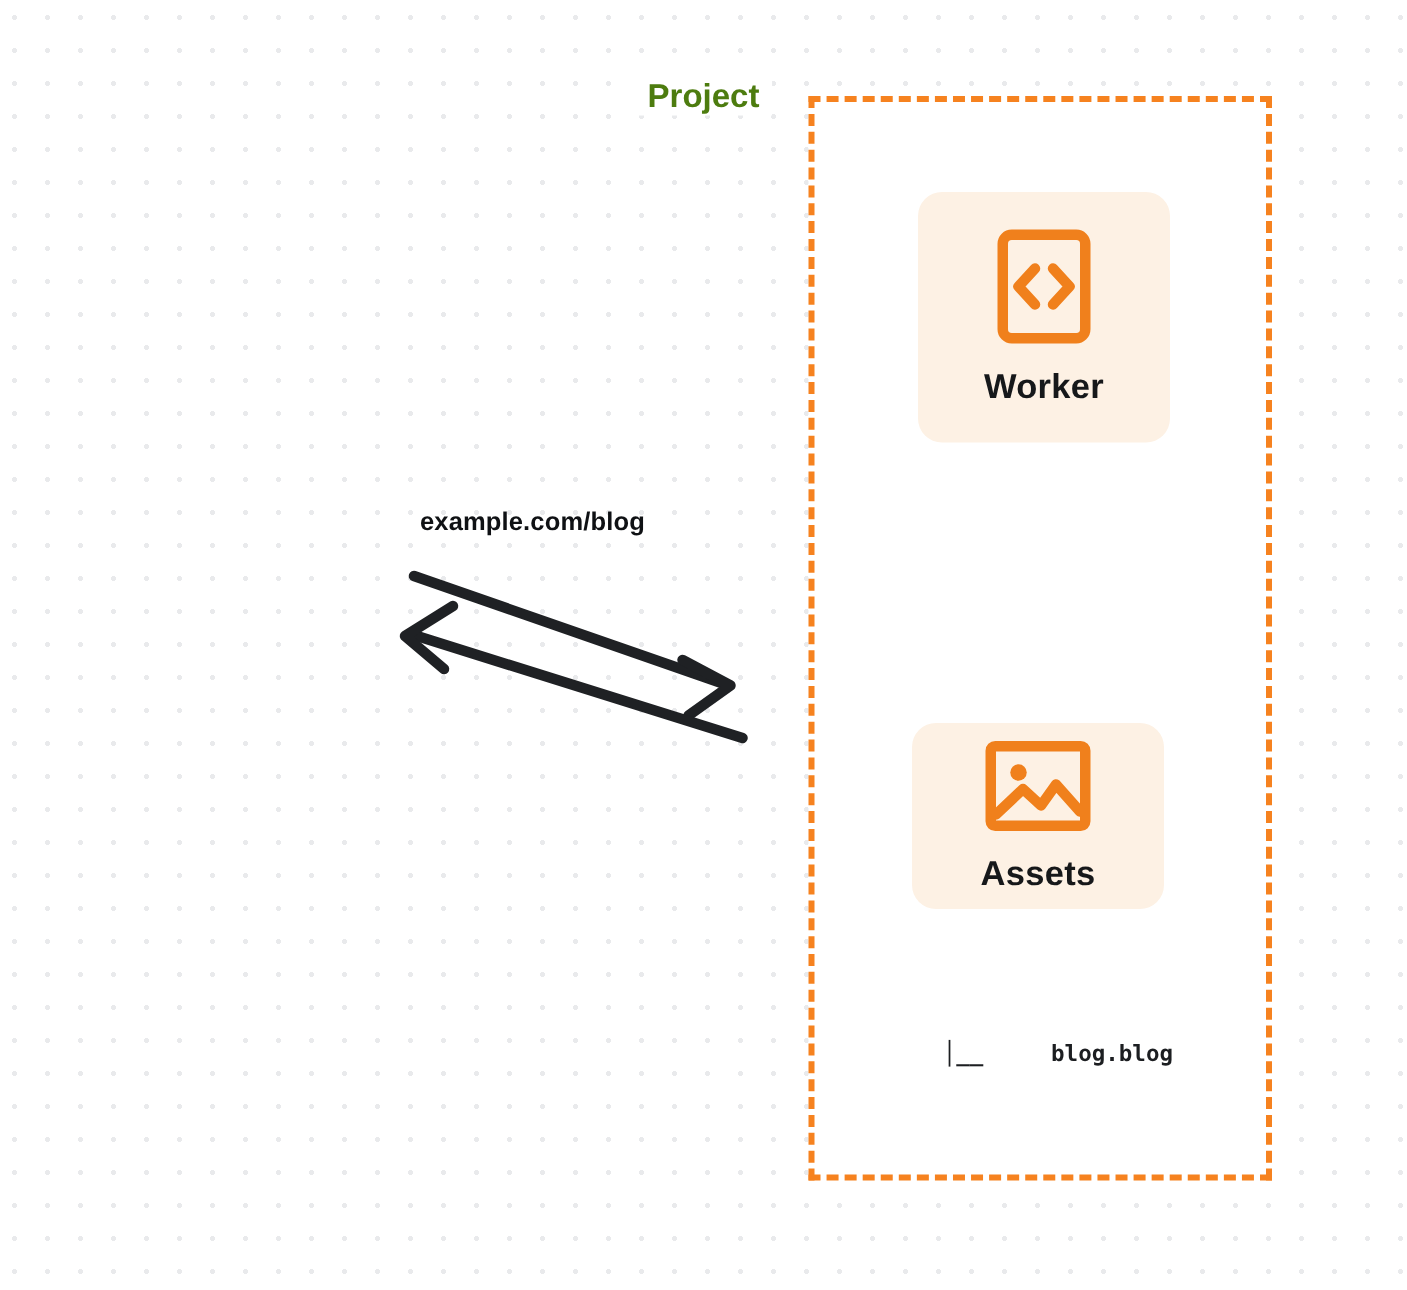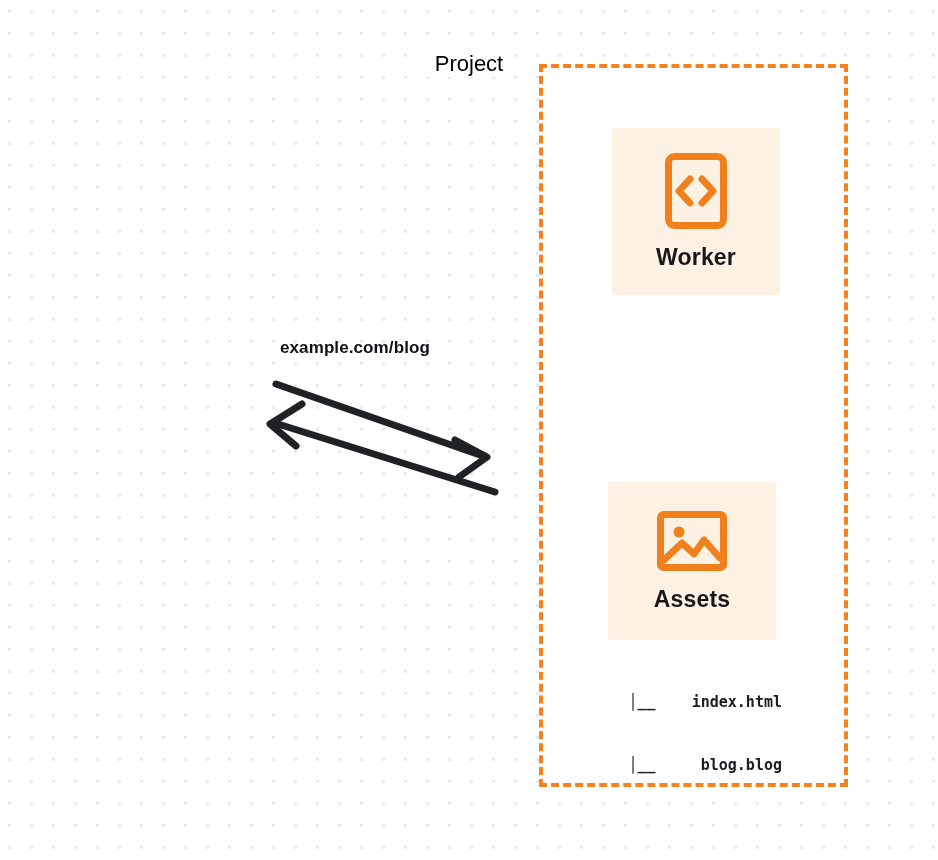--- a/index.html
+++ b/index.html
@@ -80,46 +80,46 @@
     border: 4px dashed #f6821f;
   }
   #project-title {
     position: absolute;
     left: 50%;
     top: 64px;
     transform: translate(-50%, -50%);
     background: #ffffff;
     padding: 0 8px;
     font-size: 22px;
-    font-weight: 400;
-    color: #000000;
+    font-weight: 700;
+    color: #4d7c0f;
     white-space: nowrap;
     z-index: 3;
   }
 
   
   .service-card {
     position: absolute;
     width: 168px;
     background: #fdf1e4;
-    border-radius: 2px;
+    border-radius: 16px;
     display: flex;
     flex-direction: column;
     align-items: center;
     justify-content: center;
   }
   #worker-card {
     left: 612px;
     top: 128px;
     height: 167px;
   }
   #assets-card {
     left: 608px;
     top: 482px;
-    height: 158px;
+    height: 124px;
   }
   .service-card .card-icon {
     margin-bottom: 14px;
     line-height: 0;
   }
   .service-card .card-label {
     font-size: 23px;
     font-weight: 700;
     color: #16181a;
     letter-spacing: 0.2px;
@@ -184,18 +184,17 @@
       <svg width="72" height="62" viewBox="0 0 72 62">
         <rect x="4.5" y="4.5" width="63" height="53" rx="3" ry="3" fill="none" stroke="#f0801c" stroke-width="7"></rect>
         <circle cx="23" cy="22" r="5.5" fill="#f0801c"></circle>
         <polyline points="8,50 26,33 38,44 48,30 64,48" fill="none" stroke="#f0801c" stroke-width="7" stroke-linecap="round" stroke-linejoin="round"></polyline>
       </svg>
     </span>
     <span class="card-label">Assets</span>
   </div>
 
   <div id="asset-file-tree">
-    <span class="tree-row">│__    index.html</span>
     <span class="tree-row">│__     blog.blog</span>
     
   </div>
 
 </div>
 
 </body></html>

